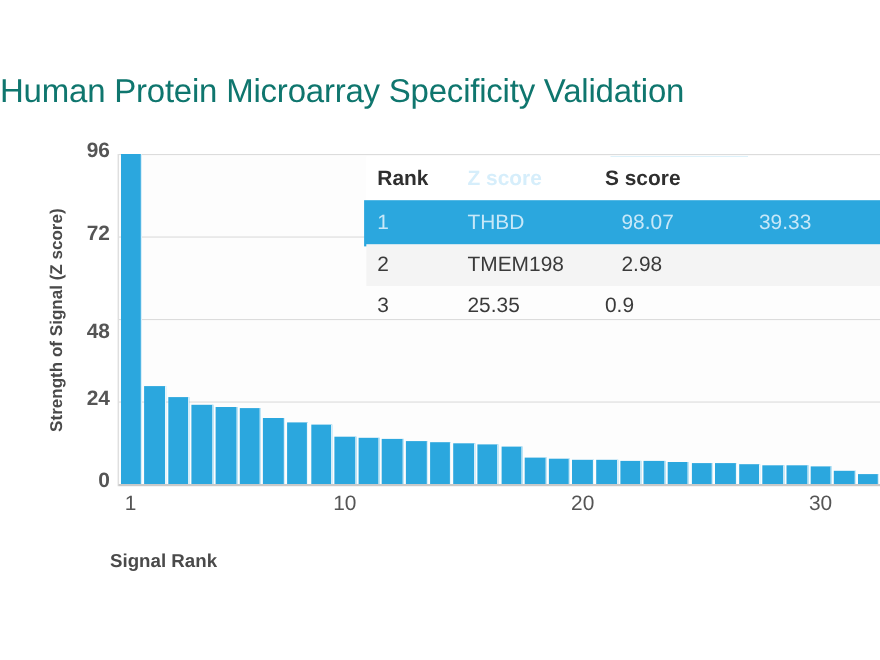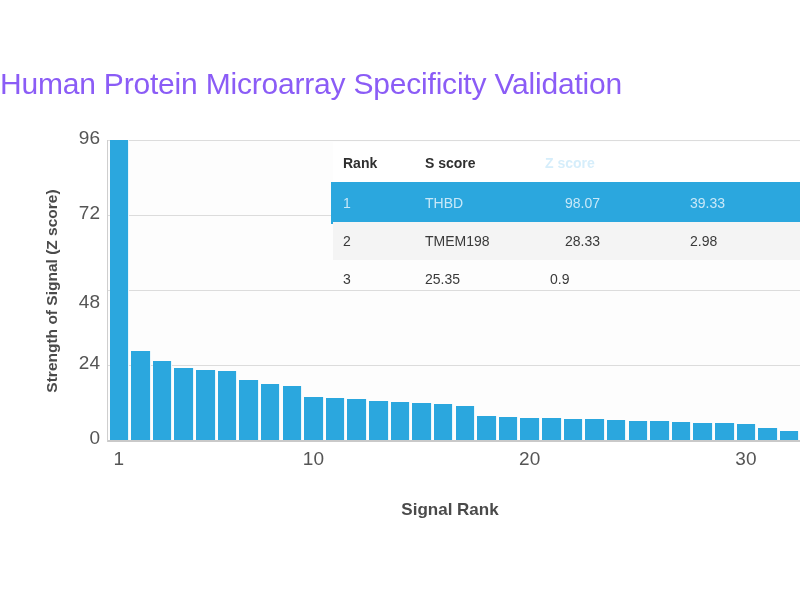--- a/index.html
+++ b/index.html
@@ -27,21 +27,21 @@
   
   #chart-title {
     position: absolute;
     left: 0px;
     top: 62px;
     width: 800px;
     height: 44px;
     line-height: 44px;
     font-size: 30px;
     font-weight: 400;
-    color: #8b5cf6;
+    color: #0f766e;
     white-space: nowrap;
     letter-spacing: -0.2px;
   }
 
   
   #y-axis-title {
     position: absolute;
     left: -98px;
     top: 282px;
     width: 300px;
@@ -51,21 +51,21 @@
     color: #4a4a4a;
     transform: rotate(-90deg);
     transform-origin: center center;
     white-space: nowrap;
   }
   #x-axis-title {
     position: absolute;
     left: 100px;
     top: 500px;
     width: 700px;
-    text-align: center;
+    text-align: left;
     font-size: 17px;
     font-weight: 700;
     color: #4a4a4a;
     white-space: nowrap;
   }
 
   
   #plot-area {
     position: absolute;
     left: 108px;
@@ -98,21 +98,21 @@
     background: #cfcfcf;
   }
 
   
   .y-tick {
     position: absolute;
     right: 0;
     width: 100px;
     text-align: right;
     font-size: 19px;
-    font-weight: 400;
+    font-weight: 700;
     color: #555;
   }
   #y-ticks {
     position: absolute;
     left: 0px;
     top: 140px;
     width: 100px;
     height: 300px;
   }
 
@@ -148,21 +148,21 @@
     background: #2ba7de;
     border-right: 1px solid #e8f6fc;
   }
 
   
   #inset-table {
     position: absolute;
     left: 333px;
     top: 142px;
     width: 467px;
-    font-size: 14px;
+    font-size: 19px;
   }
   .tbl-row {
     position: relative;
     display: flex;
     height: 38px;
     align-items: center;
   }
   #tbl-head {
     height: 42px;
     font-weight: 700;
@@ -264,34 +264,33 @@
       <div class="x-tick" style="left: 10.8125px;">1</div>
       <div class="x-tick" style="left: 205.438px;">10</div>
       <div class="x-tick" style="left: 421.688px;">20</div>
       <div class="x-tick" style="left: 637.938px;">30</div>
     </div>
 
   <div id="inset-table">
     <div id="zcol-highlight"></div>
     <div class="tbl-row" id="tbl-head">
       <div class="c c-rank">Rank</div>
+      <div class="c c-z">Z score</div>
       <div class="c c-s">S score</div>
-      <div class="c c-z">Z score</div>
     </div>
     <div id="tbl-body">
         <div class="tbl-row highlight">
           <div class="c c-rank">1</div>
           <div class="c c-protein">THBD</div>
           <div class="c c-z">98.07</div>
           <div class="c c-s">39.33</div>
         </div>
         <div class="tbl-row alt">
           <div class="c c-rank">2</div>
           <div class="c c-protein">TMEM198</div>
-          <div class="c c-z">28.33</div>
           <div class="c c-s">2.98</div>
         </div>
         <div class="tbl-row">
           <div class="c c-rank">3</div>
           <div class="c c-z">25.35</div>
           <div class="c c-s">0.9</div>
         </div>
       </div>
   </div>
 

